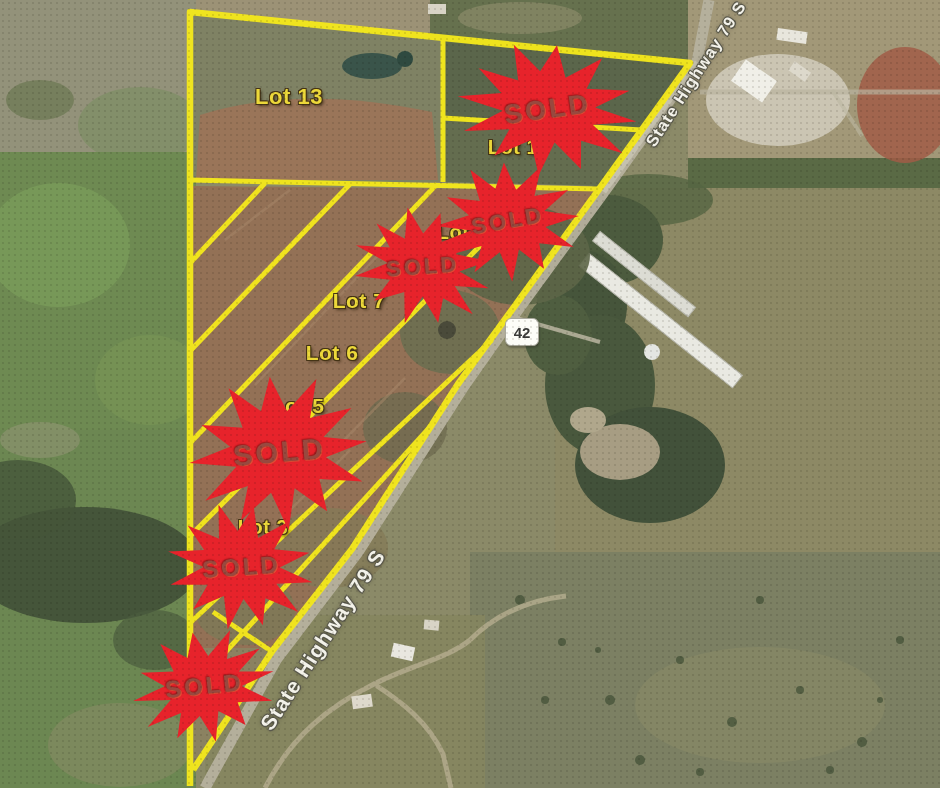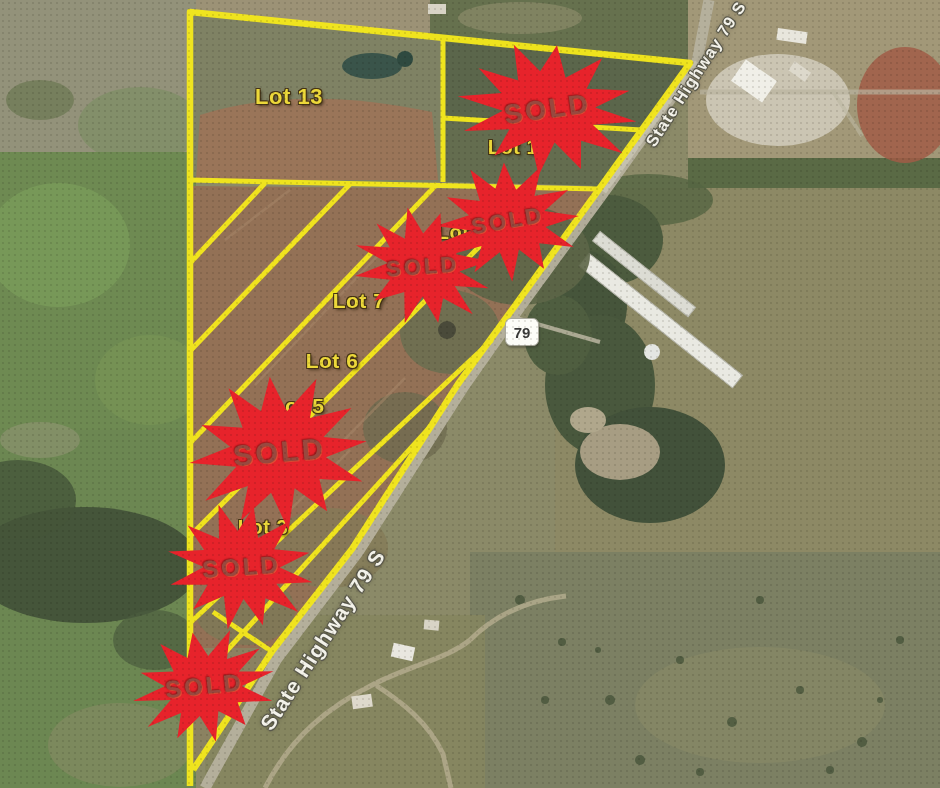--- a/index.html
+++ b/index.html
@@ -176,29 +176,29 @@
         <path d="M430,427 L191,690"></path>
         <path d="M213,612 L271,651"></path>
       </g>
     </g>
   </svg>
 
   <div class="lot-label" style="left:289px;top:97px;font-size:22px;">Lot 13</div>
   <div class="lot-label" style="left:513px;top:147px;font-size:20px;">Lot 1</div>
   <div class="lot-label" style="left:462px;top:232px;font-size:20px;">Lot 8</div>
   <div class="lot-label" style="left:359px;top:301px;">Lot 7</div>
-  <div class="lot-label" style="left:332px;top:361px;">Lot 6</div>
+  <div class="lot-label" style="left:332px;top:353px;">Lot 6</div>
   <div class="lot-label" style="left:298px;top:406px;">Lot 5</div>
   <div class="lot-label" style="left:263px;top:527px;font-size:20px;">Lot 3</div>
 
   <div class="hwy-label" style="left:696px;top:74px;font-size:16.5px;transform:translate(-50%,-50%) rotate(-57deg);">State Highway 79 S</div>
   <div class="hwy-label" style="left:323px;top:640px;font-size:21px;transform:translate(-50%,-50%) rotate(-57deg);">State Highway 79 S</div>
 
   <div class="shield">
-    <span>79</span>
+    <span>42</span>
   </div>
 
   <div class="star" style="left:455px;top:42px;width:186px;height:134px;transform:rotate(8deg);">
     <span class="sold" style="font-size:27px;transform:rotate(-16deg);">SOLD</span>
   </div>
   <div class="star" style="left:434px;top:160px;width:148px;height:122px;transform:rotate(-4deg);">
     <span class="sold" style="font-size:22px;transform:rotate(-6deg);">SOLD</span>
   </div>
   <div class="star" style="left:351px;top:208px;width:144px;height:118px;transform:rotate(18deg);">
     <span class="sold" style="font-size:22px;transform:rotate(-22deg);">SOLD</span>

